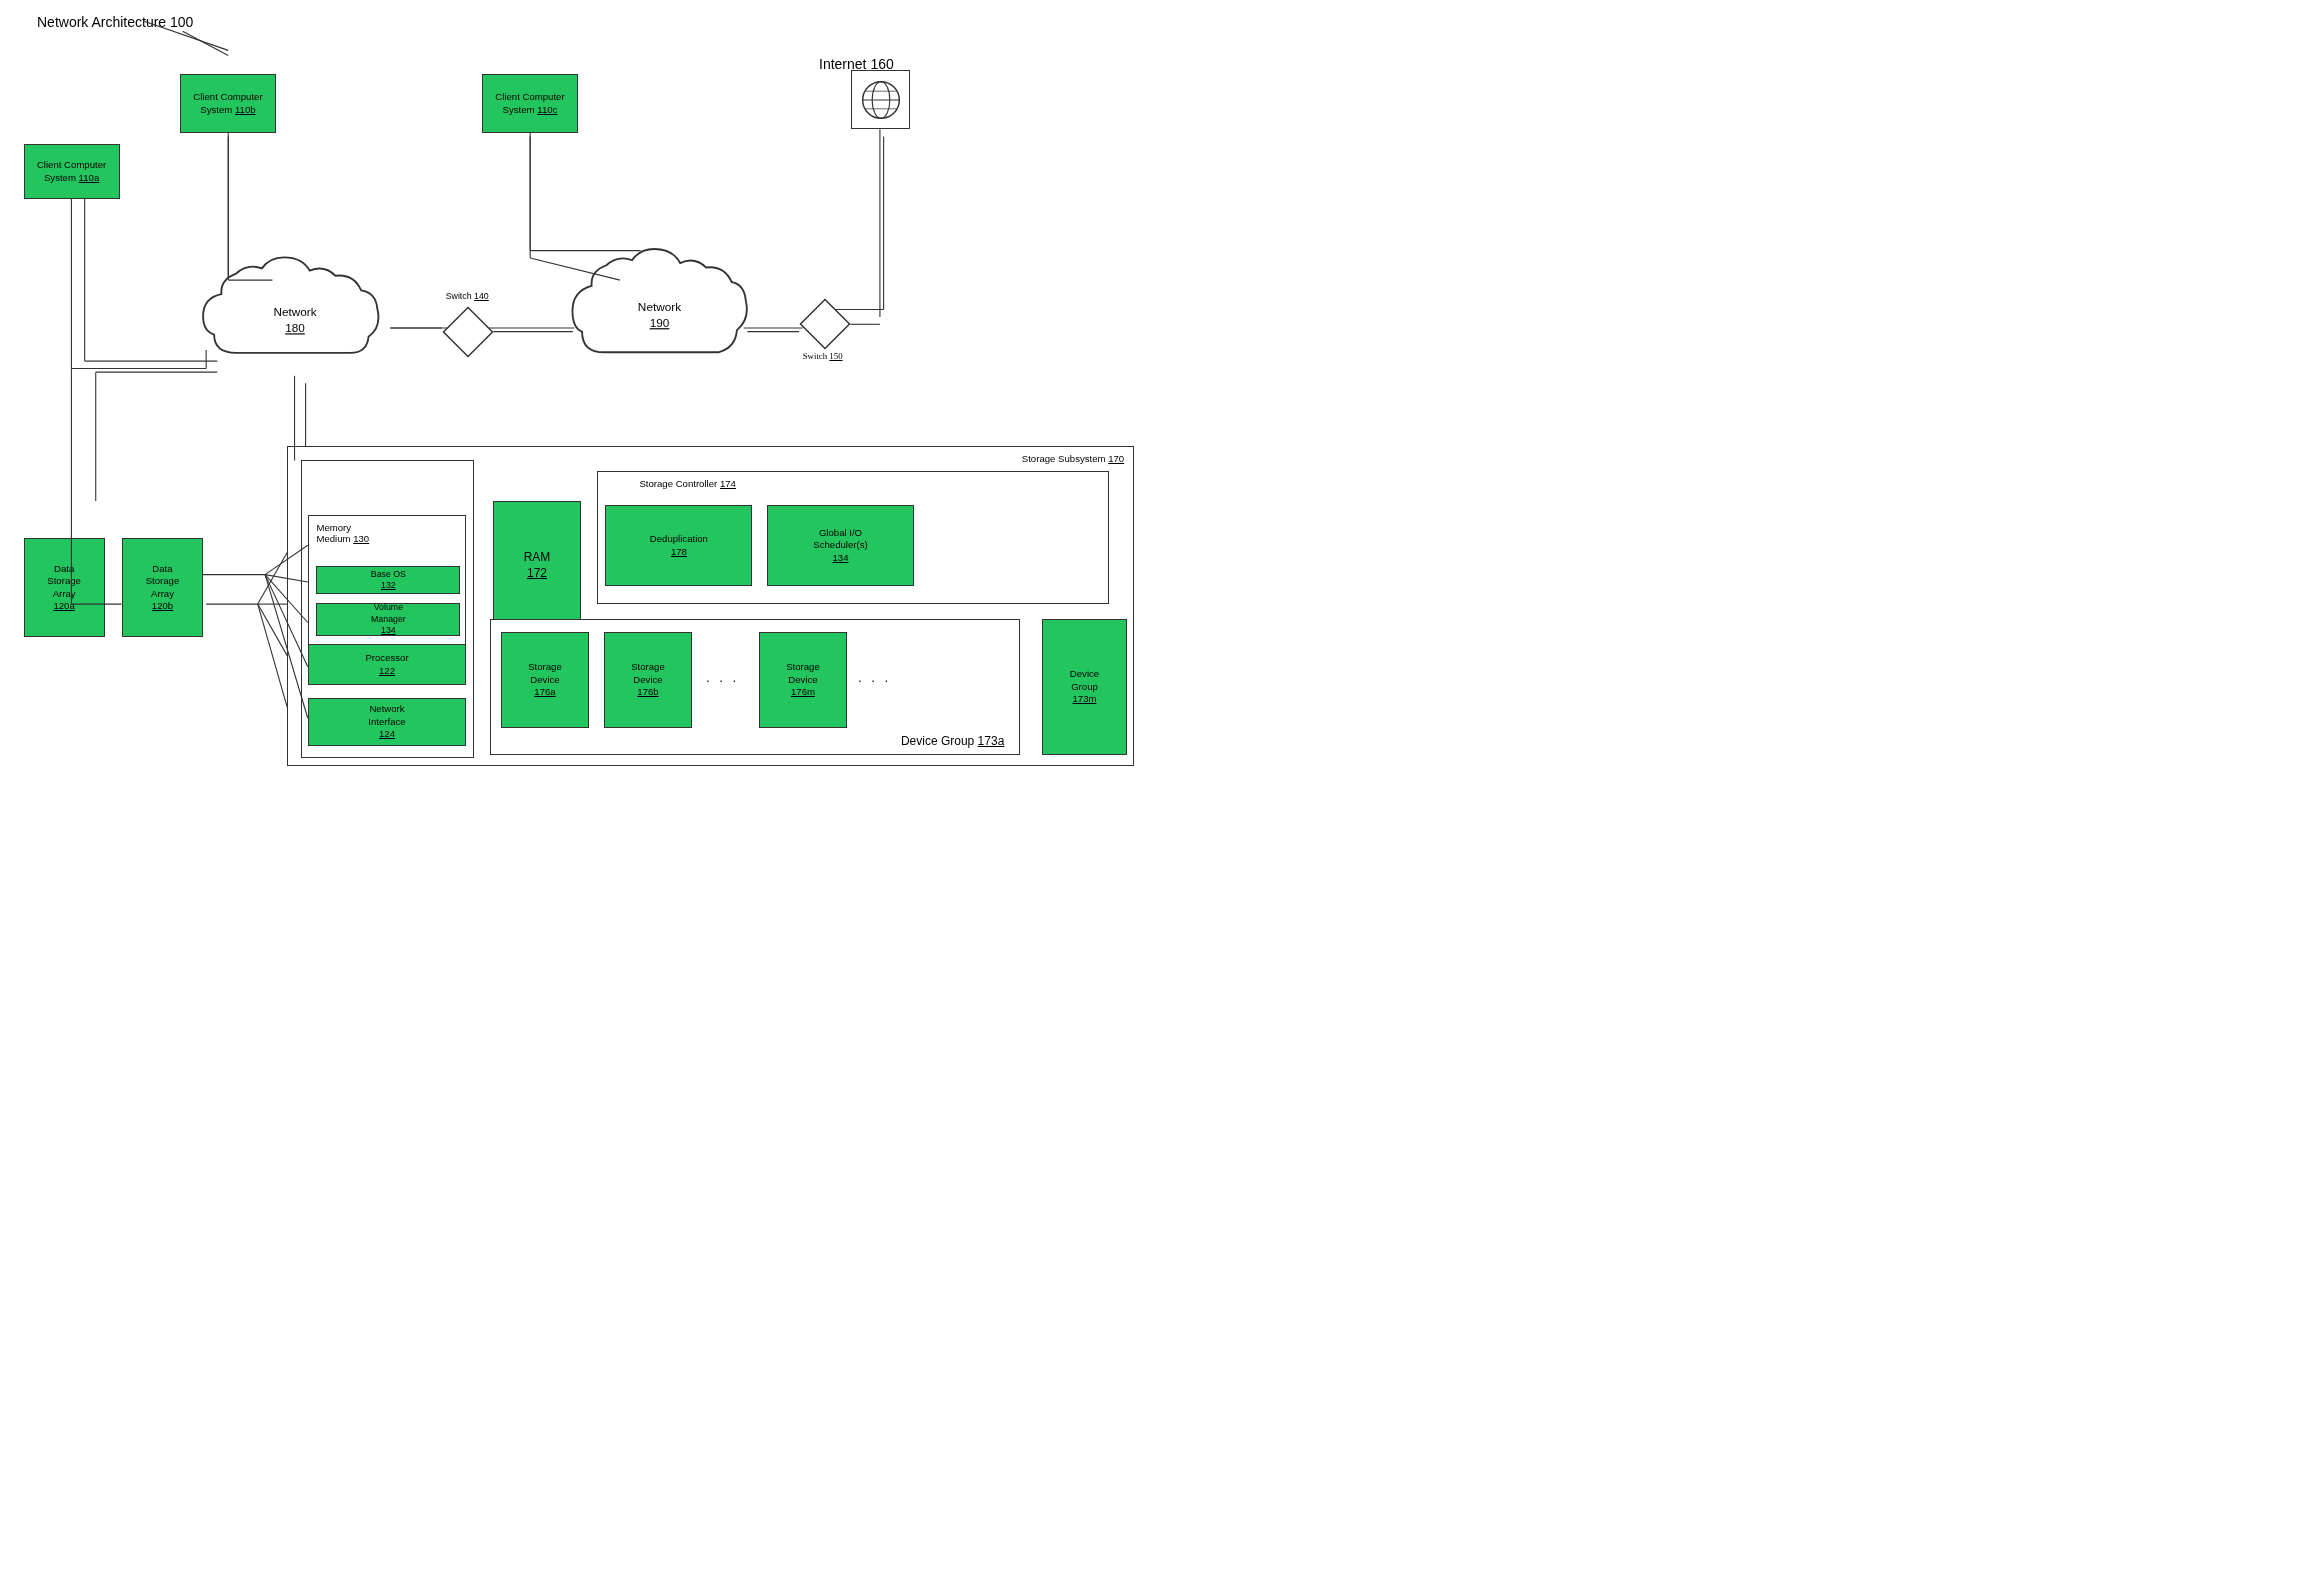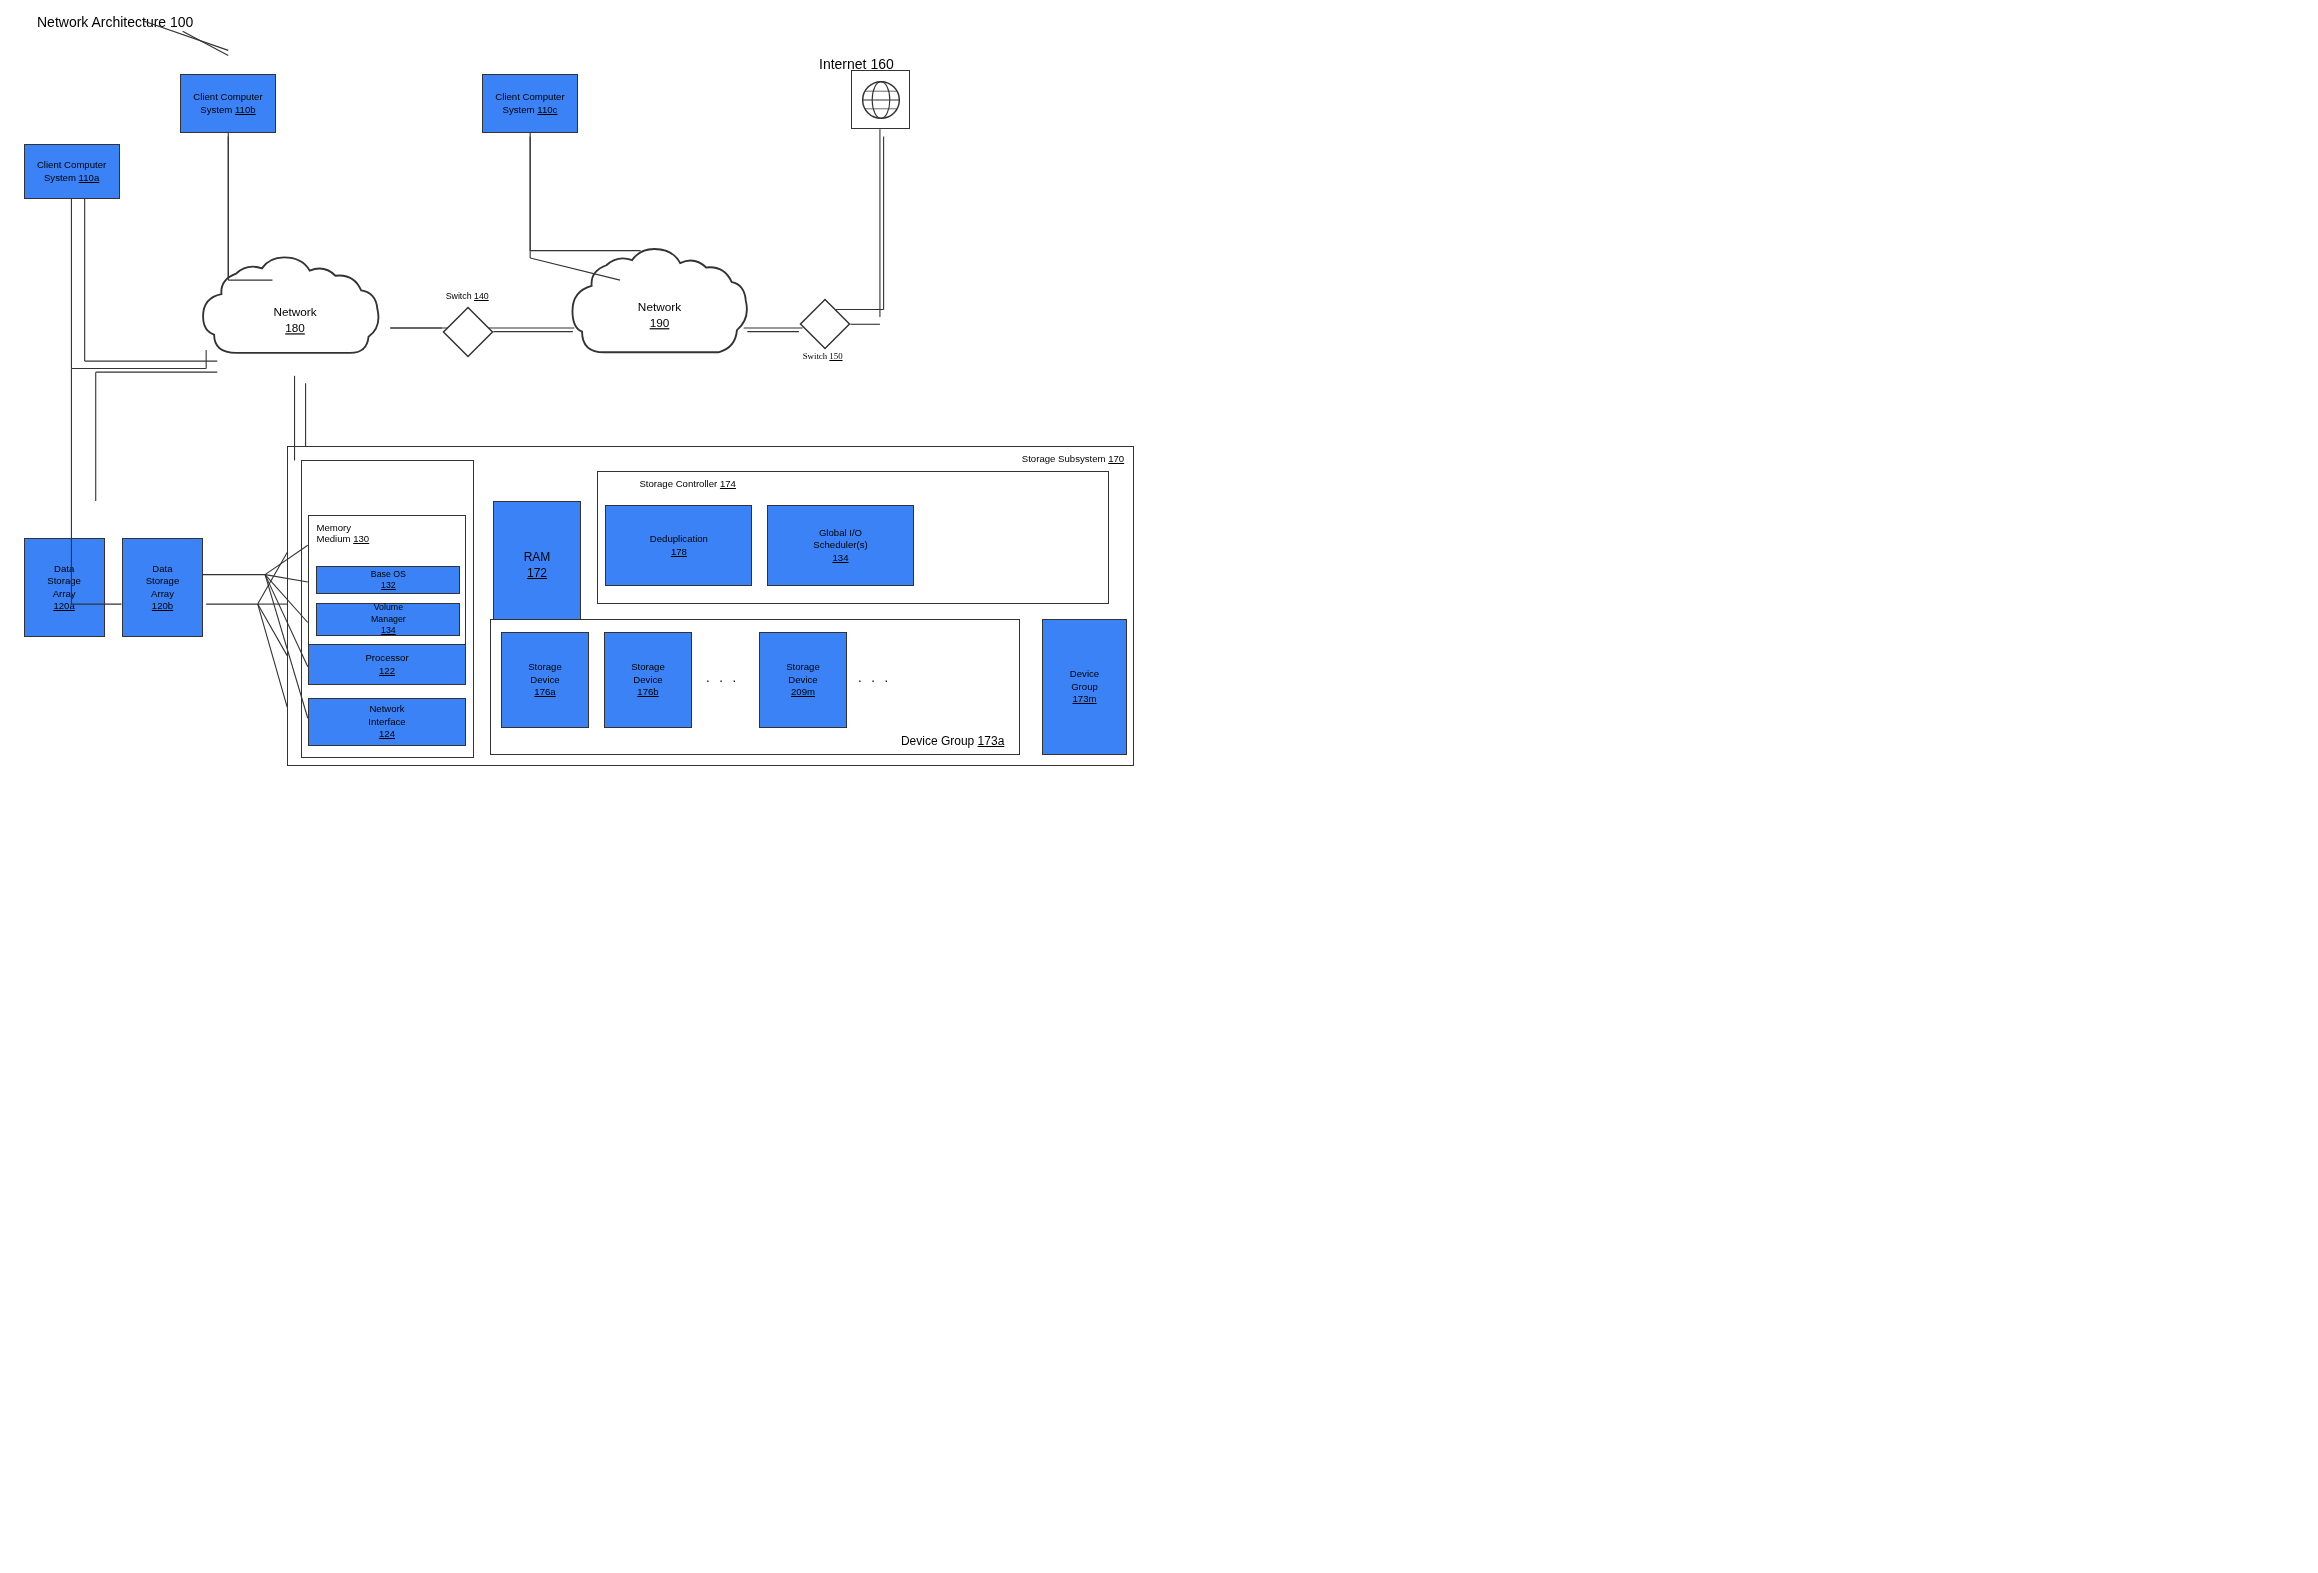--- a/index.html
+++ b/index.html
@@ -13,21 +13,21 @@
     }
     .diagram {
       position: absolute;
       top: 0; left: 0;
       width: 100%;
       height: 100%;
     }
     .box {
       position: absolute;
       border: 1.5px solid #333;
-      background: #3b82f6;
+      background: #22c55e;
       display: flex;
       flex-direction: column;
       align-items: center;
       justify-content: center;
       text-align: center;
       font-size: 9.6px;
       line-height: 1.3;
     }
     .box u { text-decoration: underline; }
     .label-text {
@@ -206,21 +206,21 @@
   Storage<br>Device<br><u>176a</u>
 </div>
 
 <div class="box" style="top:632px; left:604px; width:88px; height:96px; font-size:9.6px;">
   Storage<br>Device<br><u>176b</u>
 </div>
 
 <div style="position:absolute; top:670px; left:706px; font-size:13.3px; letter-spacing:2.9px;">. . .</div>
 
 <div class="box" style="top:632px; left:759px; width:88px; height:96px; font-size:9.6px;">
-  Storage<br>Device<br><u>209m</u>
+  Storage<br>Device<br><u>176m</u>
 </div>
 
 <div style="position:absolute; top:670px; left:858px; font-size:13.3px; letter-spacing:2.9px;">. . .</div>
 
 <div class="box" style="top:619px; left:1042px; width:85px; height:136px; font-size:9.6px;">
   Device<br>Group<br><u>173m</u>
 </div>
 
 <div class="box" style="top:538px; left:23.6px; width:81px; height:99px; font-size:9.6px;">
   Data<br>Storage<br>Array<br><u>120a</u>

